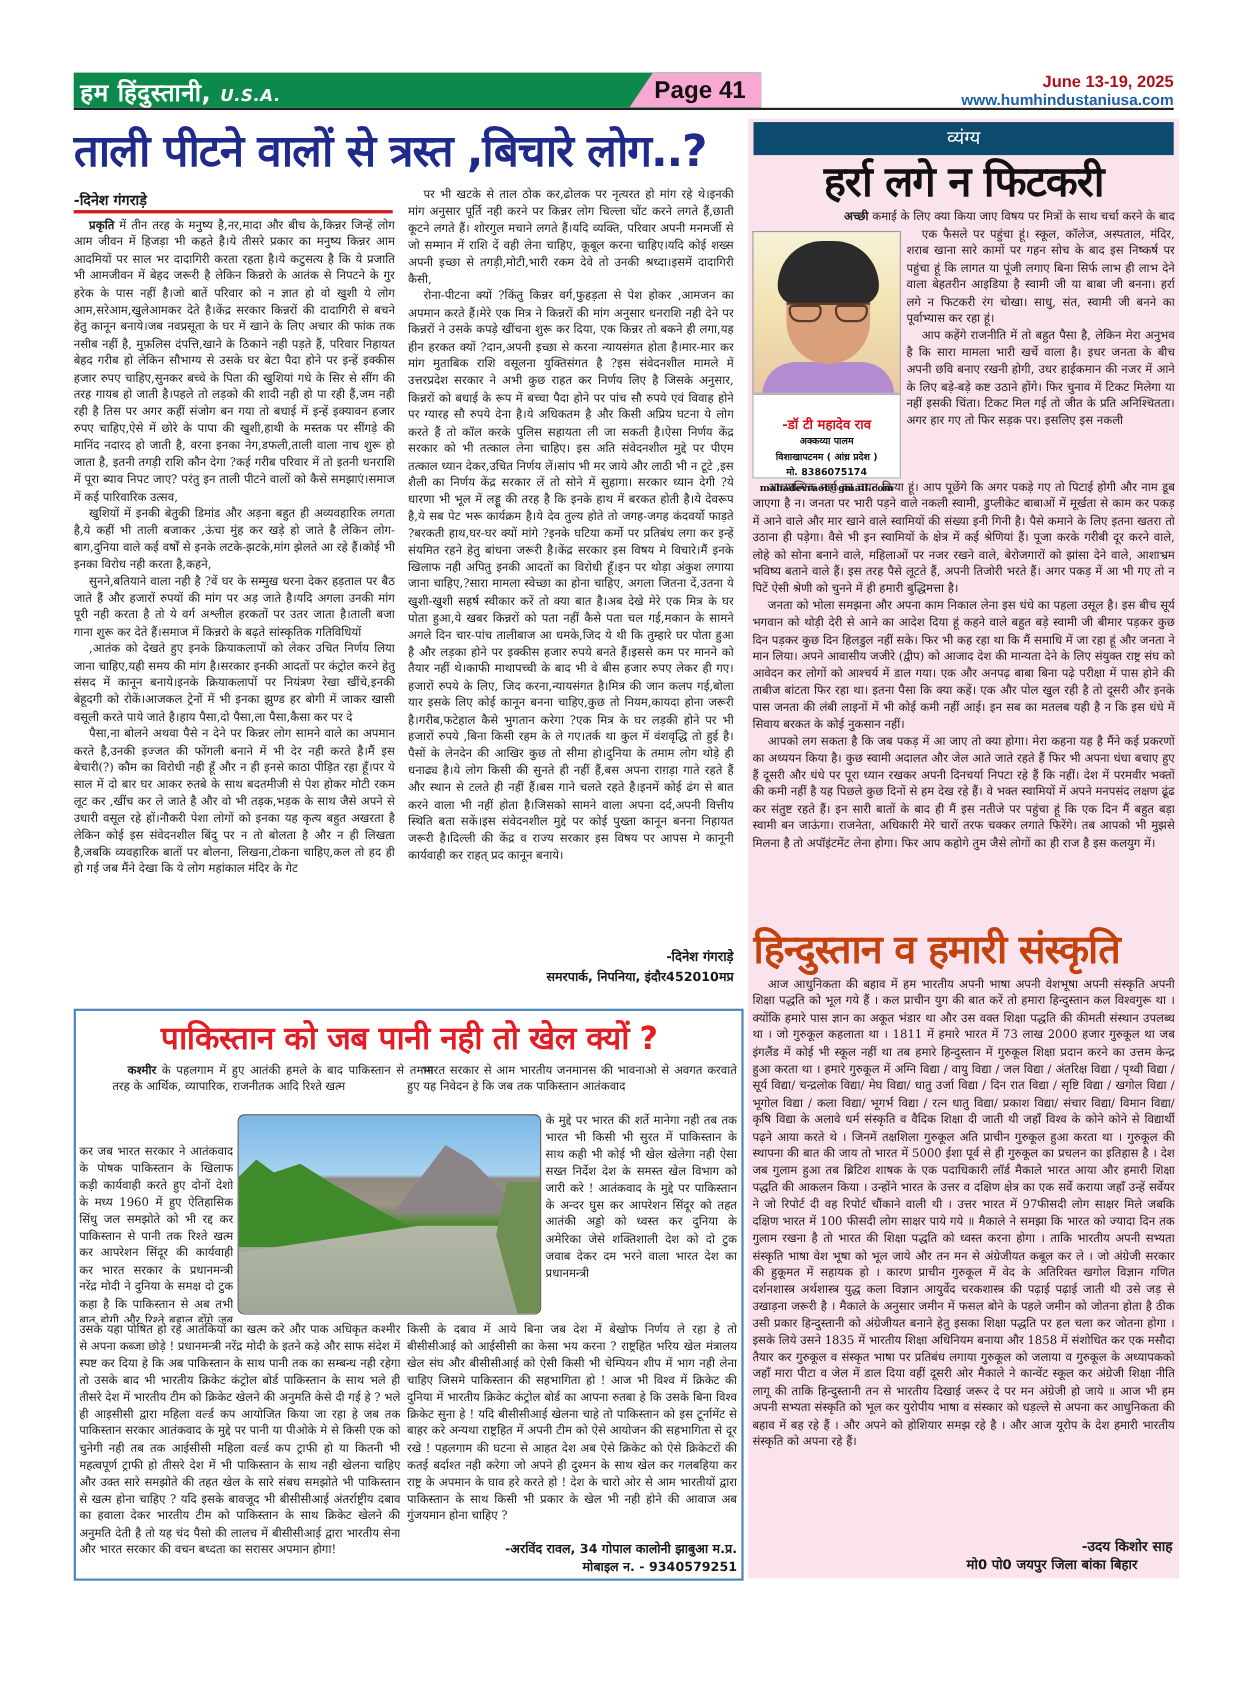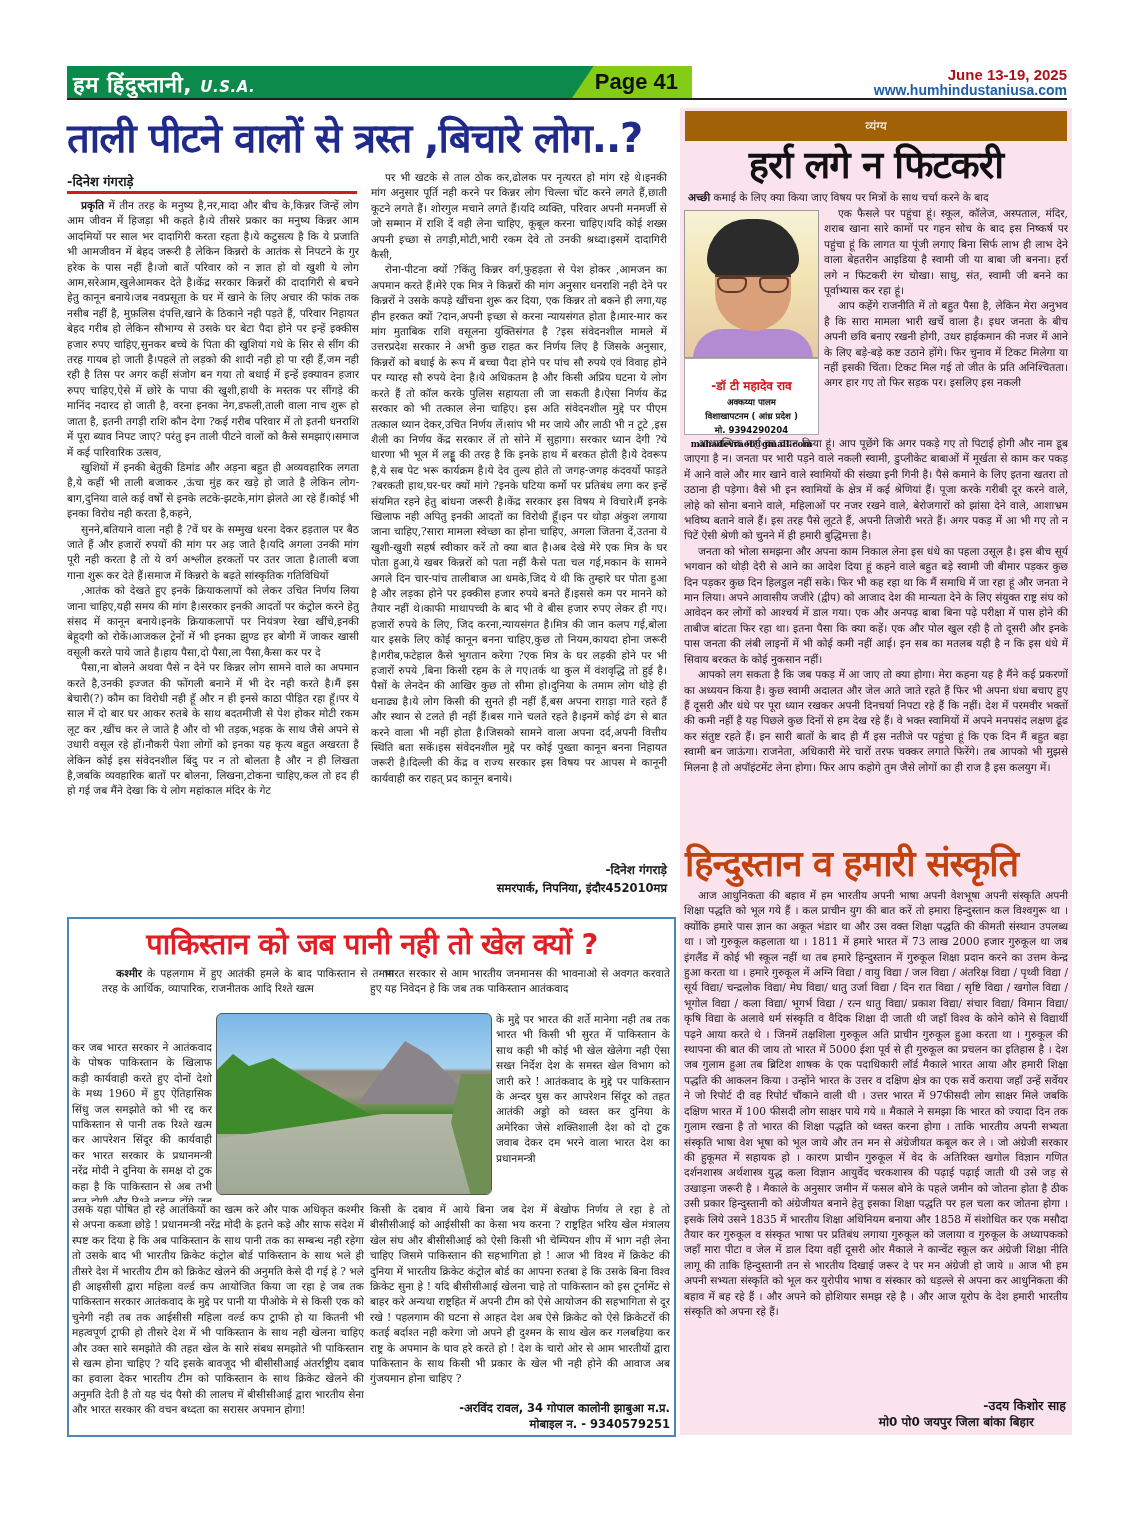--- a/index.html
+++ b/index.html
@@ -3,37 +3,37 @@
 <meta charset="utf-8">
 <style>
   * { box-sizing: border-box; margin: 0; padding: 0; }
   html, body { width: 1135px; height: 1533px; background: #ffffff; overflow: hidden; }
   body { position: relative; font-family: "DejaVu Serif", serif; color: #1a1a1a; }
 
   .masthead { position: absolute; left: 67px; top: 66px; width: 1000px; height: 33px; }
   .mast-bar { position: absolute; left: 0; top: 0; width: 625px; height: 32px; background: #0b8a4b; }
   .mast-title { position: absolute; left: 6px; top: 2px; color: #fff; font-family: "DejaVu Sans", sans-serif; font-weight: bold; font-size: 22px; letter-spacing: 0.5px; }
   .mast-title .usa { font-style: italic; font-size: 15px; }
-  .mast-page { position: absolute; left: 505px; top: 0; width: 120px; height: 32px; background: #84cc16; clip-path: polygon(18% 0, 100% 0, 100% 100%, 0 100%); }
+  .mast-page { position: absolute; left: 505px; top: 0; width: 120px; height: 32px; background: #f9a8d4; clip-path: polygon(18% 0, 100% 0, 100% 100%, 0 100%); }
   .mast-page span { position: absolute; right: 14px; top: 3px; font-family: "Liberation Sans", sans-serif; font-weight: bold; font-size: 22px; color: #111; }
   .mast-rule { position: absolute; left: 0; top: 32px; width: 1000px; height: 2px; background: #222; }
   .mast-date { position: absolute; right: 0; top: 0; font-family: "Liberation Sans", sans-serif; font-weight: bold; font-size: 15px; color: #b0101a; }
   .mast-url { position: absolute; right: 0; top: 16px; font-family: "Liberation Sans", sans-serif; font-weight: bold; font-size: 14px; color: #1e5fa8; }
 
   .h1 { position: absolute; left: 67px; top: 112px; width: 610px; font-family: "DejaVu Sans", sans-serif; font-weight: bold; font-size: 40px; color: #1f2a8a; line-height: 52px; letter-spacing: -1px; white-space: nowrap; }
   .byline1 { position: absolute; left: 67px; top: 172px; font-family: "DejaVu Sans", sans-serif; font-weight: bold; font-size: 13px; }
   .redrule { position: absolute; left: 67px; top: 191px; width: 290px; height: 3px; background: #d21b1b; }
 
   .col { position: absolute; font-size: 10.6px; line-height: 15.4px; text-align: justify; color: #1a1a1a; overflow: hidden; }
   .col p { text-indent: 14px; }
   .col b.lead { font-weight: bold; }
   .sig { text-align: right; font-family: "DejaVu Sans", sans-serif; font-weight: bold; font-size: 12px; line-height: 16px; }
 
   .vyang-box { position: absolute; left: 680px; top: 108px; width: 392px; height: 1327px; background: #fbe3ee; }
-  .vyang-tag { position: absolute; left: 685px; top: 111px; width: 382px; height: 30px; background: #a16207; color: #fff; text-align: center; font-family: "DejaVu Sans", sans-serif; font-size: 12px; line-height: 30px; }
+  .vyang-tag { position: absolute; left: 685px; top: 111px; width: 382px; height: 30px; background: #0c4a6e; color: #fff; text-align: center; font-family: "DejaVu Sans", sans-serif; font-size: 17px; line-height: 30px; }
   .h-vyang { position: absolute; left: 685px; top: 140px; width: 382px; text-align: center; font-family: "DejaVu Sans", sans-serif; font-weight: bold; font-size: 38px; line-height: 50px; color: #111; white-space: nowrap; letter-spacing: -1px; }
 
   .portrait { position: absolute; left: 684px; top: 210px; width: 135px; height: 148px; border: 1px solid #999; background: linear-gradient(180deg, #f7f2d8 0%, #f2e4b3 45%, #e8c9a3 100%); overflow: hidden; }
   .portrait .hair { position: absolute; left: 22px; top: 8px; width: 92px; height: 58px; background: #2b2b2b; border-radius: 48px 48px 20px 20px; }
   .portrait .face { position: absolute; left: 30px; top: 30px; width: 76px; height: 90px; background: #d9a07a; border-radius: 36px 36px 38px 38px; }
   .portrait .glasses { position: absolute; left: 30px; top: 64px; width: 76px; height: 18px; border-top: 2px solid #5a3a2a; }
   .portrait .glasses i { position: absolute; top: 0; width: 30px; height: 16px; border: 2px solid #5a3a2a; border-radius: 4px 4px 10px 10px; }
   .portrait .shirt { position: absolute; left: 8px; top: 118px; width: 120px; height: 40px; background: #b38bd0; border-radius: 30px 30px 0 0; }
   .author-card { position: absolute; left: 684px; top: 358px; width: 135px; height: 77px; border: 1px solid #aaa; background: #fff; text-align: center; font-family: "DejaVu Sans", sans-serif; }
   .author-card .nm { color: #d3131b; font-weight: bold; font-size: 12px; line-height: 17px; margin-top: 19px; }
@@ -78,38 +78,38 @@
 <div class="col" id="a1c2" style="left:371px; top:170px; width:296px; height:692px;">
     <p>पर भी खटके से ताल ठोक कर,ढोलक पर नृत्यरत हो मांग रहे थे।इनकी मांग अनुसार पूर्ति नही करने पर किन्नर लोग चिल्ला चोंट करने लगते हैं,छाती कूटने लगते हैं। शोरगुल मचाने लगते हैं।यदि व्यक्ति, परिवार अपनी मनमर्जी से जो सम्मान में राशि दें वही लेना चाहिए, कूबूल करना चाहिए।यदि कोई शख्स अपनी इच्छा से तगड़ी,मोटी,भारी रकम देवे तो उनकी श्रध्दा।इसमें दादागिरी कैसी,</p>
     <p>रोना-पीटना क्यों ?किंतु किन्नर वर्ग,फुहड़ता से पेश होकर ,आमजन का अपमान करते हैं।मेरे एक मित्र ने किन्नरों की मांग अनुसार धनराशि नही देने पर किन्नरों ने उसके कपड़े खींचना शुरू कर दिया, एक किन्नर तो बकने ही लगा,यह हीन हरकत क्यों ?दान,अपनी इच्छा से करना न्यायसंगत होता है।मार-मार कर मांग मुताबिक राशि वसूलना युक्तिसंगत है ?इस संवेदनशील मामले में उत्तरप्रदेश सरकार ने अभी कुछ राहत कर निर्णय लिए है जिसके अनुसार, किन्नरों को बधाई के रूप में बच्चा पैदा होने पर पांच सौ रुपये एवं विवाह होने पर ग्यारह सौ रुपये देना है।ये अधिकतम है और किसी अप्रिय घटना ये लोग करते हैं तो कॉल करके पुलिस सहायता ली जा सकती है।ऐसा निर्णय केंद्र सरकार को भी तत्काल लेना चाहिए। इस अति संवेदनशील मुद्दे पर पीएम तत्काल ध्यान देकर,उचित निर्णय लें।सांप भी मर जाये और लाठी भी न टूटे ,इस शैली का निर्णय केंद्र सरकार लें तो सोने में सुहागा। सरकार ध्यान देगी ?ये धारणा भी भूल में लड्डू की तरह है कि इनके हाथ में बरकत होती है।ये देवरूप है,ये सब पेट भरू कार्यक्रम है।ये देव तुल्य होते तो जगह-जगह कंदवर्यो फाड़ते ?बरकती हाथ,घर-घर क्यों मांगे ?इनके घटिया कर्मो पर प्रतिबंध लगा कर इन्हें संयमित रहने हेतु बांधना जरूरी है।केंद्र सरकार इस विषय मे विचारे।मैं इनके खिलाफ नही अपितु इनकी आदतों का विरोधी हूँ।इन पर थोड़ा अंकुश लगाया जाना चाहिए,?सारा मामला स्वेच्छा का होना चाहिए, अगला जितना दें,उतना ये खुशी-खुशी सहर्ष स्वीकार करें तो क्या बात है।अब देखे मेरे एक मित्र के घर पोता हुआ,ये खबर किन्नरों को पता नहीं कैसे पता चल गई,मकान के सामने अगले दिन चार-पांच तालीबाज आ धमके,जिद ये थी कि तुम्हारे घर पोता हुआ है और लड़का होने पर इक्कीस हजार रुपये बनते हैं।इससे कम पर मानने को तैयार नहीं थे।काफी माथापच्ची के बाद भी वे बीस हजार रुपए लेकर ही गए।हजारों रुपये के लिए, जिद करना,न्यायसंगत है।मित्र की जान कलप गई,बोला यार इसके लिए कोई कानून बनना चाहिए,कुछ तो नियम,कायदा होना जरूरी है।गरीब,फटेहाल कैसे भुगतान करेगा ?एक मित्र के घर लड़की होने पर भी हजारों रुपये ,बिना किसी रहम के ले गए।तर्क था कुल में वंशवृद्धि तो हुई है।पैसों के लेनदेन की आखिर कुछ तो सीमा हो।दुनिया के तमाम लोग थोड़े ही धनाढ्य है।ये लोग किसी की सुनते ही नहीं हैं,बस अपना राग़ड़ा गाते रहते हैं और स्थान से टलते ही नहीं हैं।बस गाने चलते रहते है।इनमें कोई ढंग से बात करने वाला भी नहीं होता है।जिसको सामने वाला अपना दर्द,अपनी वित्तीय स्थिति बता सकें।इस संवेदनशील मुद्दे पर कोई पुख्ता कानून बनना निहायत जरूरी है।दिल्ली की केंद्र व राज्य सरकार इस विषय पर आपस मे कानूनी कार्यवाही कर राहत् प्रद कानून बनाये।</p>
   </div>
 <div class="sig" style="position:absolute; left:371px; top:862px; width:296px;">-दिनेश गंगराड़े</div>
 <div class="sig" style="position:absolute; left:371px; top:880px; width:296px; font-size:11.5px;">समरपार्क, निपनिया, इंदौर452010मप्र</div>
 
 <div class="vyang-box"></div>
 <div class="vyang-tag">व्यंग्य</div>
 <div class="h-vyang">हर्रा लगे न फिटकरी</div>
-<div class="col" id="a2intro" style="left:688px; top:190px; width:380px; height:18px; text-align:left;">
+<div class="col" id="a2intro" style="left:688px; top:190px; width:380px; height:18px; text-align:right;">
     <p style="text-indent: 0px;"><b class="lead">अच्छी</b> कमाई के लिए क्या किया जाए विषय पर मित्रों के साथ चर्चा करने के बाद</p>
   </div>
 
 <div class="portrait">
   <div class="shirt"></div>
   <div class="face"></div>
   <div class="hair"></div>
   <div class="glasses">
       <i style="left:2px"></i>
       <i style="right:2px"></i>
     </div>
 </div>
 <div class="author-card">
   <div class="nm">-डॉ टी महादेव राव</div>
   <div class="ln">अक्कय्या पालम</div>
   <div class="ln">विशाखापटनम ( आंध्र प्रदेश )</div>
-  <div class="ln">मो. 9394290204</div>
+  <div class="ln">मो. 8386075174</div>
   <div class="ln" style="font-family:'DejaVu Serif',serif;">mahadevraot@gmail.com</div>
 </div>
 <div class="col" id="a2side" style="left:824px; top:206px; width:244px; height:230px;">
     <p>एक फैसले पर पहुंचा हूं। स्कूल, कॉलेज, अस्पताल, मंदिर, शराब खाना सारे कामों पर गहन सोच के बाद इस निष्कर्ष पर पहुंचा हूं कि लागत या पूंजी लगाए बिना सिर्फ लाभ ही लाभ देने वाला बेहतरीन आइडिया है स्वामी जी या बाबा जी बनना। हर्रा लगे न फिटकरी रंग चोखा। साधु, संत, स्वामी जी बनने का पूर्वाभ्यास कर रहा हूं।</p>
     <p>आप कहेंगे राजनीति में तो बहुत पैसा है, लेकिन मेरा अनुभव है कि सारा मामला भारी खर्चे वाला है। इधर जनता के बीच अपनी छवि बनाए रखनी होगी, उधर हाईकमान की नजर में आने के लिए बड़े-बड़े कष्ट उठाने होंगे। फिर चुनाव में टिकट मिलेगा या नहीं इसकी चिंता। टिकट मिल गई तो जीत के प्रति अनिश्चितता। अगर हार गए तो फिर सड़क पर। इसलिए इस नकली</p>
   </div>
 <div class="col" id="a2body" style="left:684px; top:436px; width:384px; height:406px;">
     <p>आध्यात्मिक मार्ग का चयन किया हूं। आप पूछेंगे कि अगर पकड़े गए तो पिटाई होगी और नाम डूब जाएगा है न। जनता पर भारी पड़ने वाले नकली स्वामी, डुप्लीकेट बाबाओं में मूर्खता से काम कर पकड़ में आने वाले और मार खाने वाले स्वामियों की संख्या इनी गिनी है। पैसे कमाने के लिए इतना खतरा तो उठाना ही पड़ेगा। वैसे भी इन स्वामियों के क्षेत्र में कई श्रेणियां हैं। पूजा करके गरीबी दूर करने वाले, लोहे को सोना बनाने वाले, महिलाओं पर नजर रखने वाले, बेरोजगारों को झांसा देने वाले, आशाभ्रम भविष्य बताने वाले हैं। इस तरह पैसे लूटते हैं, अपनी तिजोरी भरते हैं। अगर पकड़ में आ भी गए तो न पिटें ऐसी श्रेणी को चुनने में ही हमारी बुद्धिमत्ता है।</p>
     <p>जनता को भोला समझना और अपना काम निकाल लेना इस धंधे का पहला उसूल है। इस बीच सूर्य भगवान को थोड़ी देरी से आने का आदेश दिया हूं कहने वाले बहुत बड़े स्वामी जी बीमार पड़कर कुछ दिन पड़कर कुछ दिन हिलडुल नहीं सके। फिर भी कह रहा था कि मैं समाधि में जा रहा हूं और जनता ने मान लिया। अपने आवासीय जजीरे (द्वीप) को आजाद देश की मान्यता देने के लिए संयुक्त राष्ट्र संघ को आवेदन कर लोगों को आश्चर्य में डाल गया। एक और अनपढ़ बाबा बिना पढ़े परीक्षा में पास होने की ताबीज बांटता फिर रहा था। इतना पैसा कि क्या कहें। एक और पोल खुल रही है तो दूसरी और इनके पास जनता की लंबी लाइनों में भी कोई कमी नहीं आई। इन सब का मतलब यही है न कि इस धंधे में सिवाय बरकत के कोई नुकसान नहीं।</p>
     <p>आपको लग सकता है कि जब पकड़ में आ जाए तो क्या होगा। मेरा कहना यह है मैंने कई प्रकरणों का अध्ययन किया है। कुछ स्वामी अदालत और जेल आते जाते रहते हैं फिर भी अपना धंधा बचाए हुए हैं दूसरी और धंधे पर पूरा ध्यान रखकर अपनी दिनचर्या निपटा रहे हैं कि नहीं। देश में परमवीर भक्तों की कमी नहीं है यह पिछले कुछ दिनों से हम देख रहे हैं। वे भक्त स्वामियों में अपने मनपसंद लक्षण ढूंढ कर संतुष्ट रहते हैं। इन सारी बातों के बाद ही मैं इस नतीजे पर पहुंचा हूं कि एक दिन मैं बहुत बड़ा स्वामी बन जाऊंगा। राजनेता, अधिकारी मेरे चारों तरफ चक्कर लगाते फिरेंगे। तब आपको भी मुझसे मिलना है तो अपॉइंटमेंट लेना होगा। फिर आप कहोगे तुम जैसे लोगों का ही राज है इस कलयुग में।</p>

